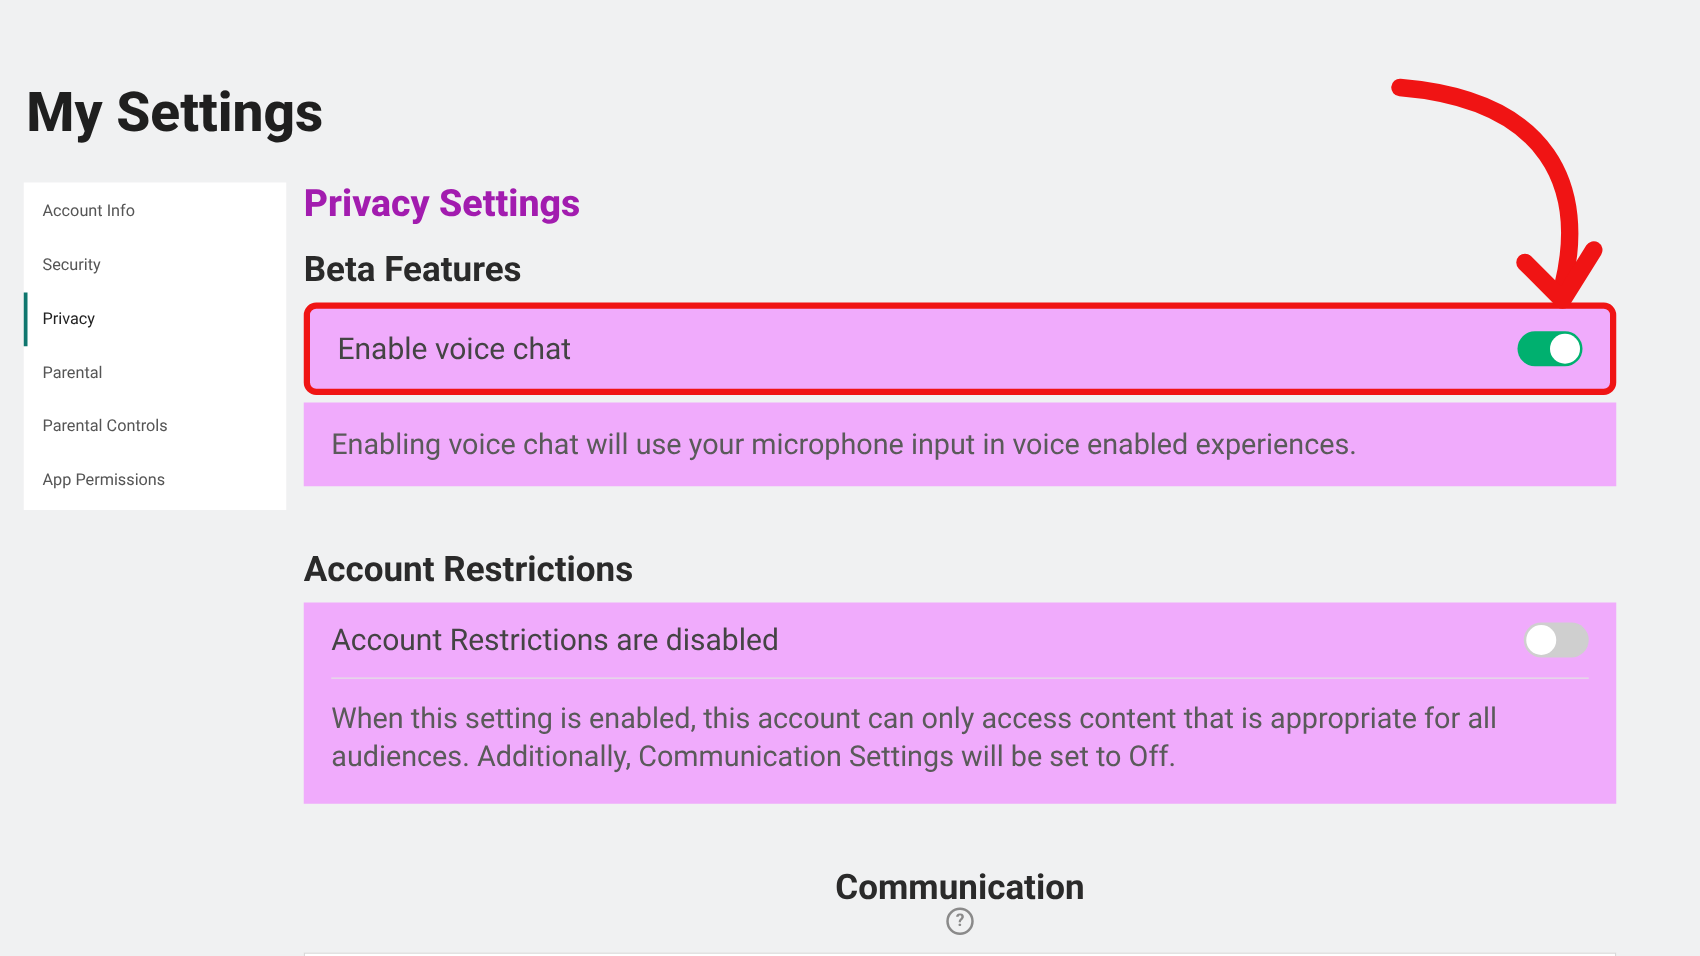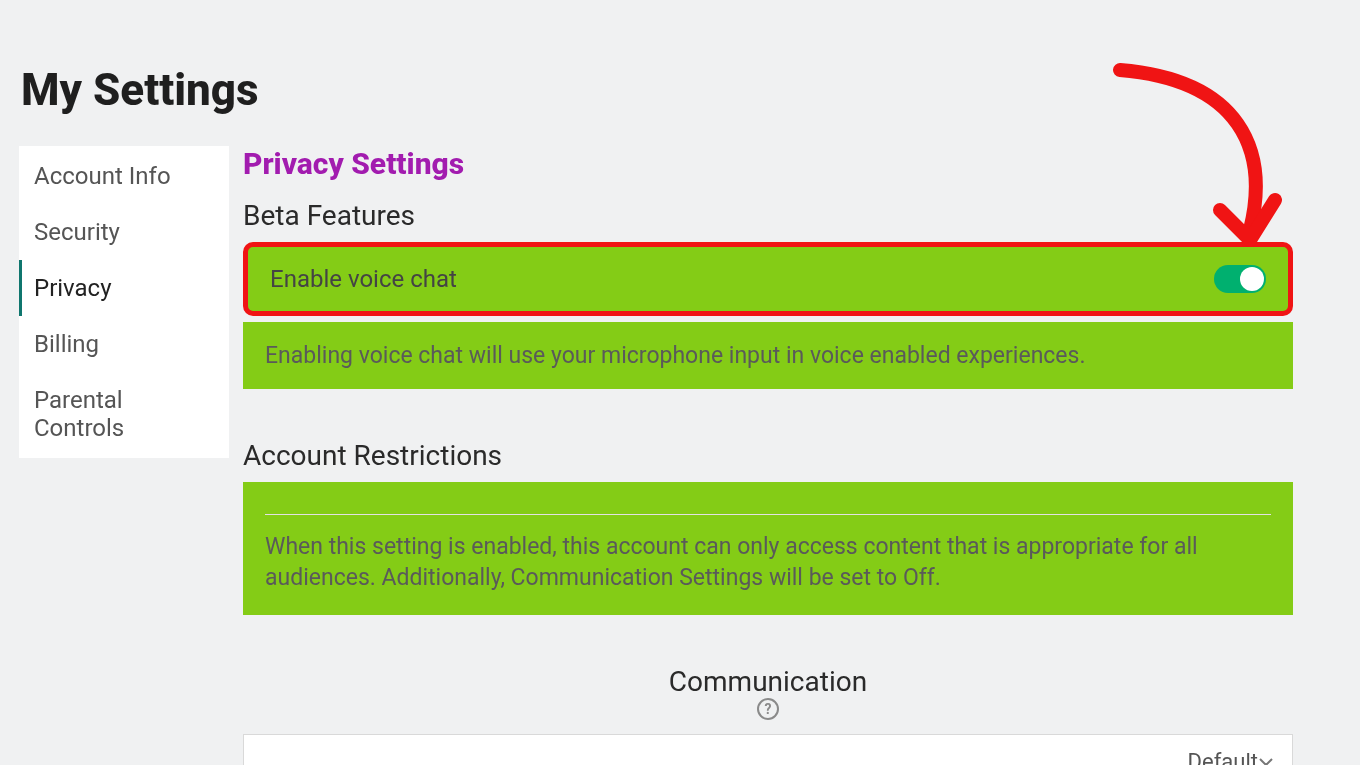--- a/index.html
+++ b/index.html
@@ -28,47 +28,47 @@
   }
   .sidebar {
     width: 210px;
     background: #ffffff;
     flex-shrink: 0;
     margin-right: 14px;
     padding: 2px 0;
   }
   .sidebar-item {
     padding: 14px 12px;
-    font-size: 24px;
+    font-size: 13px;
     color: #555;
     cursor: pointer;
     border-left: 3px solid transparent;
   }
   .sidebar-item.active {
     color: #222;
     border-left: 3px solid #0f766e;
   }
   .main {
     flex: 1;
     max-width: 1050px;
   }
   .section-title {
     font-size: 30px;
     font-weight: 800;
     color: #a21caf;
     margin-bottom: 18px;
   }
   .subsection-title {
     font-size: 28px;
-    font-weight: 400;
+    font-weight: 700;
     color: #2a2a2a;
     margin-bottom: 10px;
   }
   .card {
-    background: #84cc16;
+    background: #f0abfc;
     padding: 18px 22px;
   }
   .highlight-box {
     border: 5px solid #f01414;
     border-radius: 10px;
     margin-bottom: 6px;
   }
   .row {
     display: flex;
     align-items: center;
@@ -162,22 +162,23 @@
 <body>
 
 <div class="page">
   <h1 class="page-title">My Settings</h1>
 
   <div class="layout">
     <nav class="sidebar">
       <div class="sidebar-item">Account Info</div>
       <div class="sidebar-item">Security</div>
       <div class="sidebar-item active">Privacy</div>
-      <div class="sidebar-item">Billing</div>
+      <div class="sidebar-item">Parental</div>
       <div class="sidebar-item">Parental Controls</div>
+      <div class="sidebar-item">App Permissions</div>
     </nav>
 
     <div class="main">
       <h2 class="section-title">Privacy Settings</h2>
 
       <h3 class="subsection-title">Beta Features</h3>
 
       <div class="card highlight-box row">
         <span class="row-label">Enable voice chat</span>
         <div class="toggle on">
@@ -187,20 +188,26 @@
 
       <div class="card">
         <div class="desc">Enabling voice chat will use your microphone input in voice enabled experiences.</div>
       </div>
 
       <div class="section-gap"></div>
 
       <h3 class="subsection-title">Account Restrictions</h3>
 
       <div class="card account-card">
+        <div class="row">
+          <span class="row-label">Account Restrictions are disabled</span>
+          <div class="toggle off">
+            <div class="toggle-knob"></div>
+          </div>
+        </div>
         <div class="divider"></div>
         <div class="desc">When this setting is enabled, this account can only access content that is appropriate for all audiences. Additionally, Communication Settings will be set to Off.</div>
       </div>
 
       <div class="section-gap"></div>
 
       <div class="comm-header">
         <h3 class="subsection-title" style="margin-bottom:0">Communication</h3>
         <div class="help-circle">?</div>
       </div>

